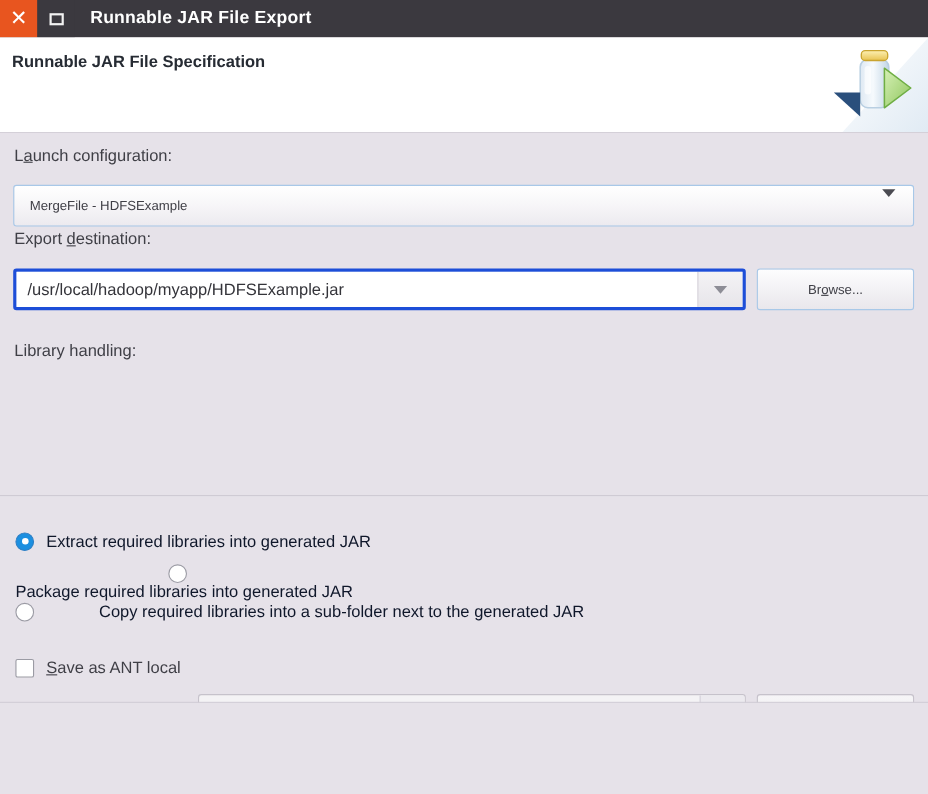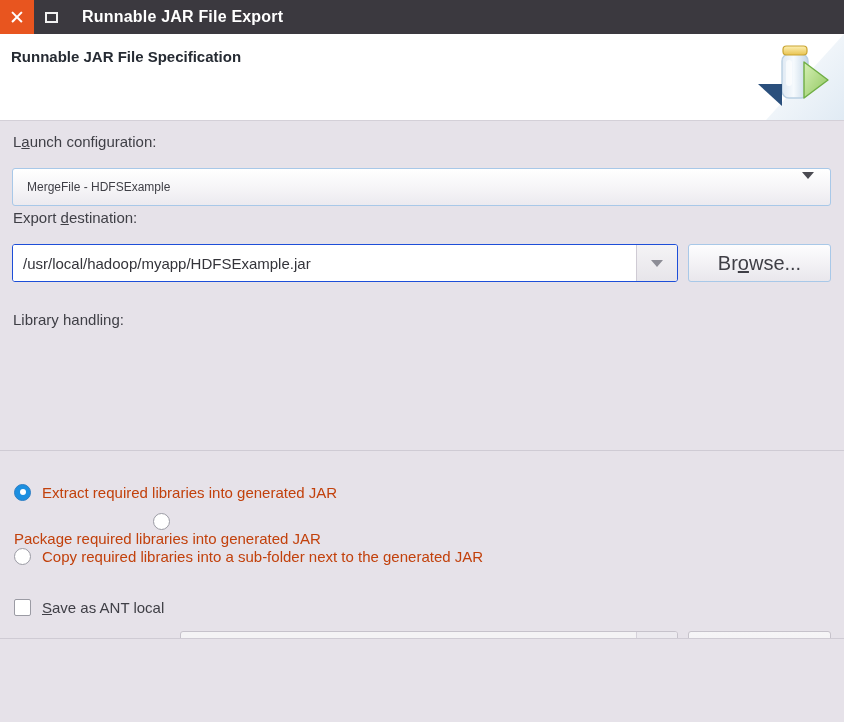--- a/index.html
+++ b/index.html
@@ -147,21 +147,21 @@
   }
 
   
   .combo-export {
     position: absolute;
     left: 12px;
     top: 123px;
     width: 666px;
     height: 38px;
     box-sizing: border-box;
-    border: 1px solid #1d4ed8;
+    border: 3px solid #1d4ed8;
     border-radius: 3px;
     background: #ffffff;
     display: flex;
     align-items: stretch;
     overflow: hidden;
   }
   .combo-export .txt {
     flex: 1;
     display: flex;
     align-items: center;
@@ -178,21 +178,21 @@
     align-items: center;
     justify-content: center;
   }
 
   .btn {
     box-sizing: border-box;
     border-radius: 3px;
     display: flex;
     align-items: center;
     justify-content: center;
-    font-size: 20px;
+    font-size: 12px;
     color: #3f3f46;
     background: linear-gradient(to bottom, #fdfdfe 0%, #f3f2f5 50%, #e9e7ec 100%);
     border: 1px solid #a8c8e8;
   }
   .btn .acc { text-decoration: underline; }
 
   .btn-browse-1 {
     position: absolute;
     left: 688px;
     top: 123px;
@@ -203,21 +203,21 @@
   
   .radio-row {
     position: absolute;
     left: 14px;
     display: flex;
     align-items: center;
     height: 22px;
   }
   .radio-row.r1 { top: 360px; }
   .radio-row.r2 { top: 392px; flex-direction: column; }
-  .radio-row.r3 { top: 424px; }
+  .radio-row.r3 { top: 424px; gap: 48px; }
   .radio {
     width: 17px;
     height: 17px;
     border-radius: 50%;
     box-sizing: border-box;
     border: 1px solid #9b9ba4;
     background: #ffffff;
     margin-right: 11px;
     flex: none;
     display: flex;
@@ -230,21 +230,21 @@
   }
   .radio.checked::after {
     content: "";
     width: 6px;
     height: 6px;
     border-radius: 50%;
     background: #ffffff;
   }
   .radio-label {
     font-size: 15px;
-    color: #c2410c;
+    color: #0f172a;
   }
 
   
   .sep {
     position: absolute;
     left: 0;
     width: 844px;
     height: 1px;
     background: #cfcbd4;
   }

